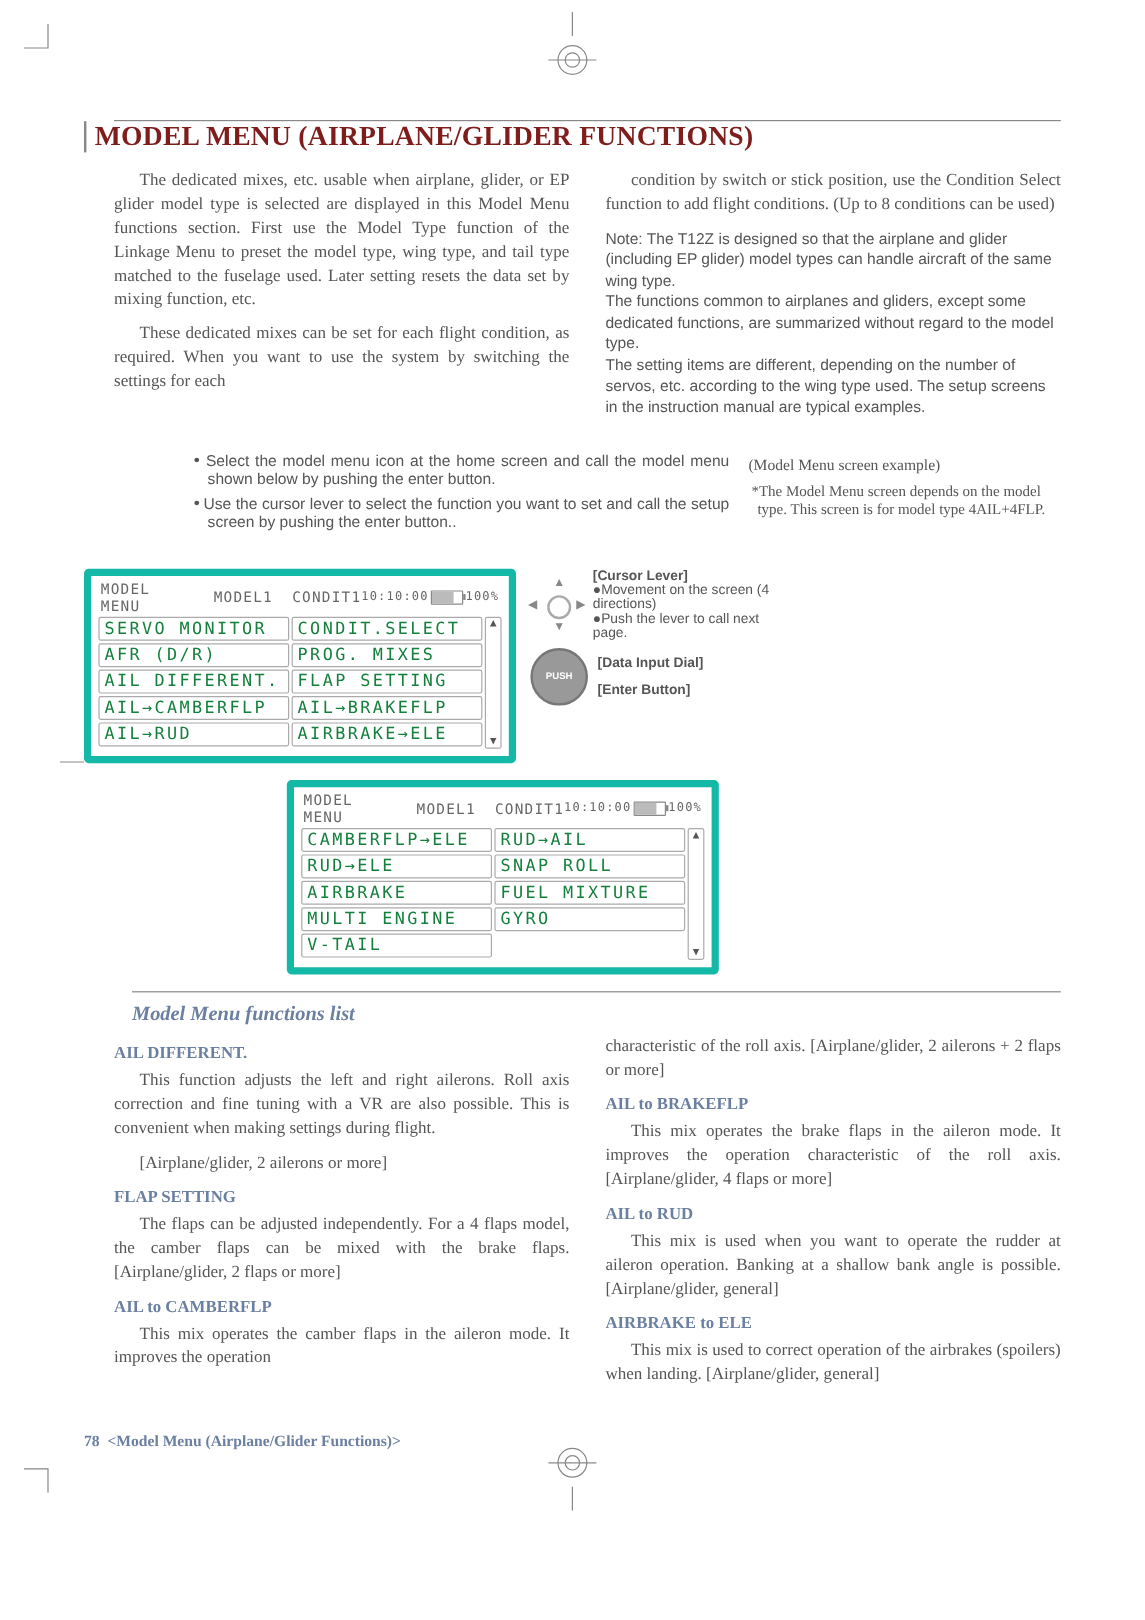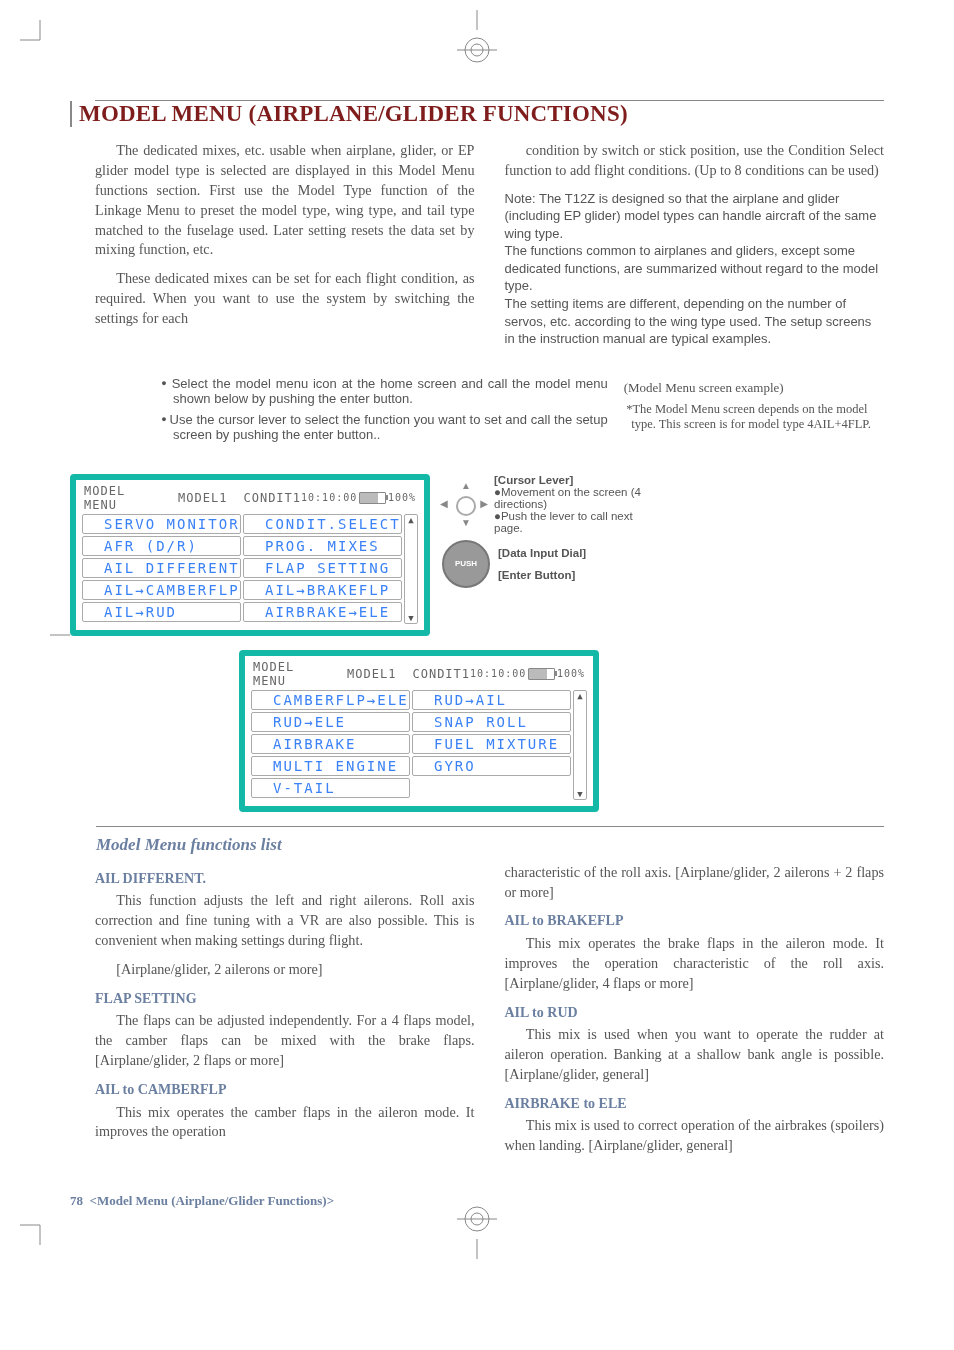--- a/index.html
+++ b/index.html
@@ -45,37 +45,37 @@
   .left-labels { font-size:12px; font-family:Arial,sans-serif; text-align:right; width:157px; padding-top:4px;}
   .left-labels .hdr{font-weight:bold;}
   .lcd {
     border:6px solid #14b8a6; border-radius:4px; padding:4px 6px 6px 6px;
     background:#fff; width:360px; box-sizing:border-box;
     font-family: monospace;
   }
   .lcd-header { display:flex; align-items:center; font-size:12px; letter-spacing:1px; padding:0 2px 2px 2px; color:#666; font-family:monospace;}
   .lcd-grid { display:grid; grid-template-columns: 1fr 1fr 14px; gap:2px;}
   .lcd-cell {
-    border:1px solid #aaa; border-radius:2px; padding:1px 21px;
-    font-size:14px; letter-spacing:2px; color:#3b82f6; white-space:nowrap; overflow:hidden;
+    border:1px solid #aaa; border-radius:2px; padding:1px 4px;
+    font-size:14px; letter-spacing:2px; color:#15803d; white-space:nowrap; overflow:hidden;
     font-family:monospace; text-transform:uppercase;
   }
   .lcd-scroll { grid-column:3; grid-row:1 / span 6; border:1px solid #aaa; border-radius:2px; display:flex; flex-direction:column; justify-content:space-between; align-items:center; font-size:9px; padding:1px 0;}
   .lcd-scroll .arrow{line-height:8px;}
   .right-controls { font-size:11.5px; font-family:Arial,sans-serif; width:210px;}
   .right-controls .hdr{font-weight:bold;}
   .right-controls .row { display:flex; align-items:center; gap:8px; margin-bottom:4px;}
   .dial { width:44px; height:44px; border-radius:50%; background:#999; border:2px solid #777; display:flex; align-items:center; justify-content:center; color:#fff; font-size:8px; font-weight:bold; flex-shrink:0;}
   .lever { position:relative; width:44px; height:44px; flex-shrink:0; }
   .lever .c{position:absolute; top:14px; left:14px; width:16px;height:16px;border:2px solid #aaa;border-radius:50%;}
   .lever .a{position:absolute; color:#888; font-size:10px;}
   .lever .a.u{top:-2px; left:19px;} .lever .a.d{bottom:-2px; left:19px;}
   .lever .a.l{top:16px; left:-2px;} .lever .a.r{top:16px; right:-2px;}
   .ret-icon{display:inline-block;width:18px;height:18px;border:1px solid #888;border-radius:50%;font-size:11px;line-height:16px;text-align:center;color:#888;margin-left:6px;}
-  .section-head { font-weight:bold; font-style:italic; font-size:17px; color:#6b7fa0; border-top:1px solid #888; padding-top:8px; margin-left:26px; margin-bottom:8px;}
+  .section-head { font-weight:bold; font-style:italic; font-size:17px; color:#6b7fa0; border-top:1px solid #888; padding-top:8px; margin-left:40px; margin-bottom:8px;}
   .func-cols { display:flex; gap:30px; font-size:14.2px; line-height:1.4; margin-left:25px;}
   .func-cols > div{flex:1;}
   .func-h { font-weight:bold; color:#6b7fa0; margin:6px 0 3px 0; font-size:14px;}
   .footer { margin-top:28px; font-size:13px; color:#6b7fa0;}
   .footer .pg{font-weight:bold;}
   .battery{display:inline-block;width:26px;height:10px;border:1px solid #888;border-radius:1px;margin:0 2px;vertical-align:-1px;position:relative;}
   .battery::after{content:"";position:absolute;right:-3px;top:2px;width:2px;height:5px;background:#888;}
   .battery .fill{height:100%;width:70%;background:#bbb;display:block;}
 </style>
 </head>

